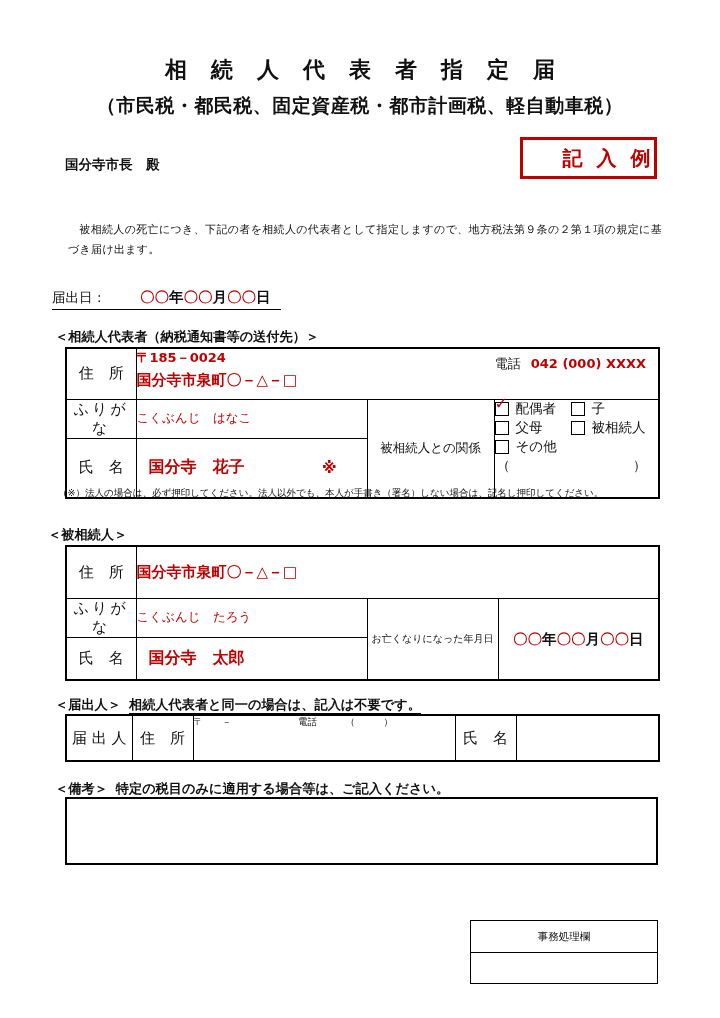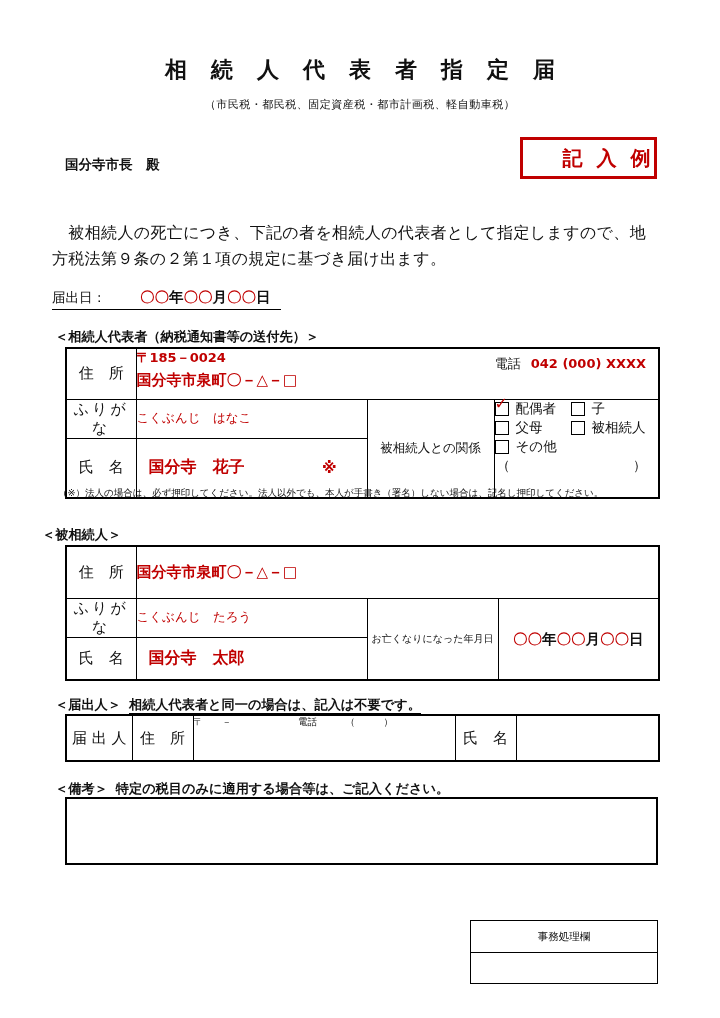--- a/index.html
+++ b/index.html
@@ -8,30 +8,30 @@
     position:relative; width:720px; height:1018px; margin:0 auto;
     background:#fff; color:var(--ink);
     font-family:"DejaVu Sans","Liberation Sans",sans-serif;
     overflow:hidden;
   }
   .abs{position:absolute;}
   
   .title-wrap{left:0; top:55px; width:720px; text-align:center;}
   .title{display:inline-block; font-size:22px; font-weight:bold; letter-spacing:24px; margin-right:-24px; white-space:nowrap;}
   .subtitle-wrap{left:0; top:93px; width:720px; text-align:center;}
-  .subtitle{font-size:11px; font-weight:normal; letter-spacing:0.5px;}
+  .subtitle{font-size:19px; font-weight:bold; letter-spacing:0.5px;}
   .stamp{
     left:520px; top:137px; width:137px; height:42px;
     border:3px solid var(--red); box-sizing:border-box;
     display:flex; align-items:center; justify-content:center;padding-left:36px;
   }
   .stamp span{color:var(--red); font-size:20px; font-weight:bold; letter-spacing:14px; margin-right:-14px; white-space:nowrap;}
   .addressee{left:65px; top:156px; font-size:13.5px; font-weight:bold;}
   
-  .bodytext{left:52px; top:220px; width:594px; font-size:16px; line-height:26px; letter-spacing:0.3px; text-align:justify;}
+  .bodytext{left:68px; top:220px; width:594px; font-size:11px; line-height:20px; letter-spacing:0.3px; text-align:justify;}
   .filingdate{left:52px; top:288px; font-size:13.5px;}
   .u-line{display:inline-block; border-bottom:1.5px solid var(--line); padding:0 10px 2px 0;}
   .sp34{display:inline-block; width:34px;}
   .dt{font-weight:bold; font-size:14.5px;}
   .c-red{color:var(--red);}
   .c-blk{color:var(--ink);}
   
   .sechead{font-size:13.2px; font-weight:bold; white-space:nowrap;}
   .sechead .note-u{border-bottom:1.6px solid var(--line); padding-bottom:1px; margin-left:8px;}
   
@@ -171,21 +171,21 @@
           <span class="name-red">国分寺　花子</span>
           <span class="seal">※</span>
         </div>
       </td>
     </tr>
   </tbody>
     </table>
 
   <div class="abs smallnote">（※）法人の場合は、必ず押印してください。法人以外でも、本人が手書き（署名）しない場合は、記名し押印してください。</div>
 
-  <div class="abs sechead" style="left:42px; top:526px;">＜被相続人＞</div>
+  <div class="abs sechead" style="left:48px; top:526px;">＜被相続人＞</div>
 
   <table class="t abs" style="left:65px; top:545px; width:593px;">
     <colgroup>
         <col style="width:70px">
         <col style="width:231px">
         <col style="width:131px">
         <col style="width:161px">
       </colgroup>
     <tbody>
         <tr style="height:52px;">

